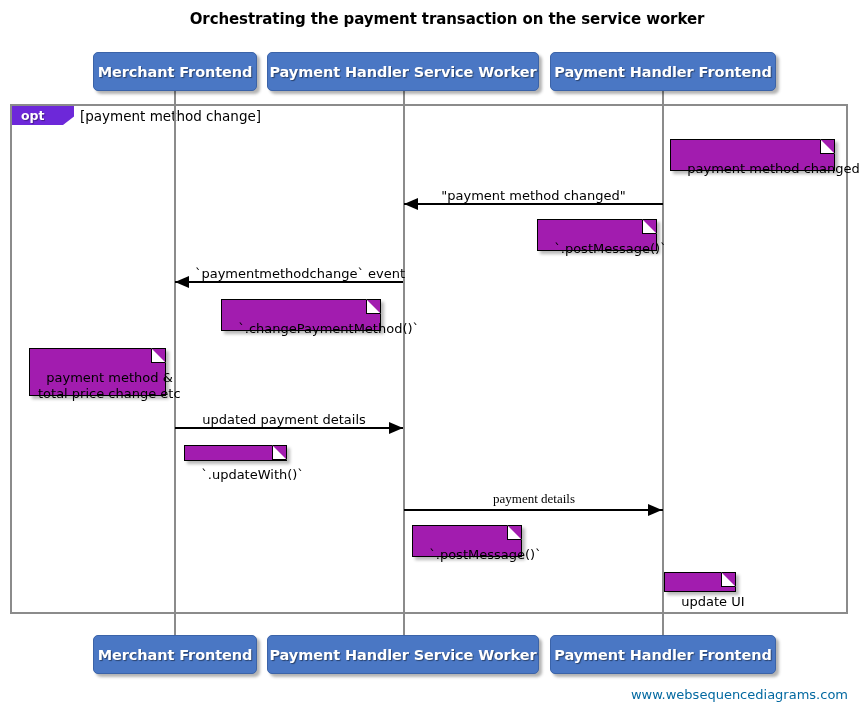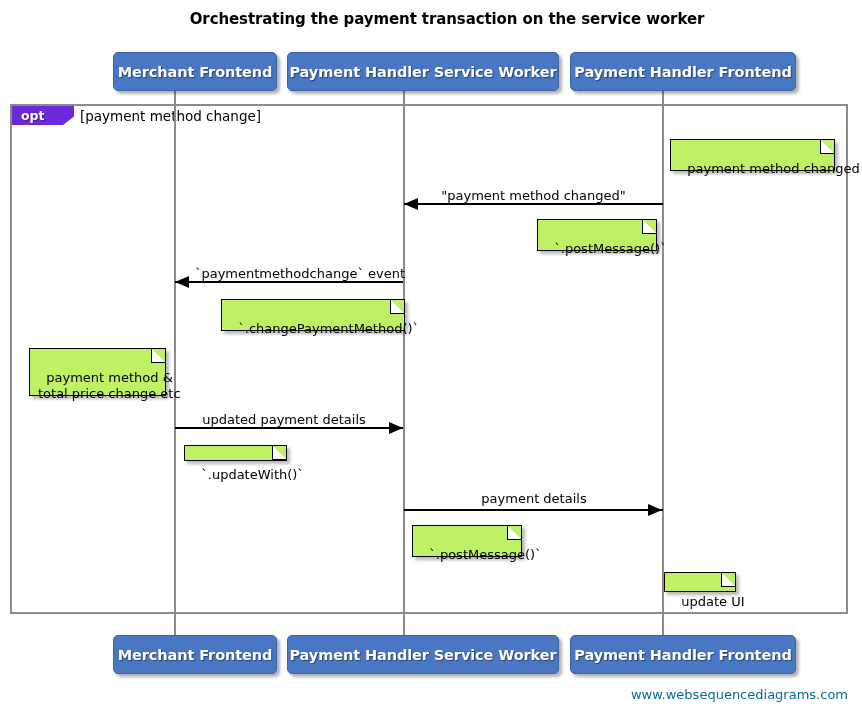--- a/index.html
+++ b/index.html
@@ -38,21 +38,20 @@
     color: #ffffff;
     font-size: 14.5px;
     font-weight: 700;
     display: flex;
     align-items: center;
     justify-content: center;
     text-shadow: 1px 1px 1px rgba(0,0,0,0.45);
     box-shadow: 3px 3px 3px rgba(0,0,0,0.30);
     white-space: nowrap;
     letter-spacing: -0.1px;
-    margin-left: 20px;
   }
 
   
   .lifeline {
     position: absolute;
     width: 2px;
     background: #8b8b8b;
   }
 
   
@@ -104,21 +103,21 @@
     border-top: 6px solid transparent;
     border-bottom: 6px solid transparent;
   }
   .arrow-head.right { border-left: 14px solid #000000; }
   .arrow-head.left  { border-right: 14px solid #000000; }
 
   
   .note {
     position: absolute;
     box-sizing: border-box;
-    background: #bef264;
+    background: #a21caf;
     border: 1px solid #000000;
     font-size: 13px;
     color: #000000;
     line-height: 16px;
     padding: 5px 9px 5px 8px;
     white-space: pre;
     box-shadow: 3px 3px 3px rgba(0,0,0,0.28);
     z-index: 5;
   }
   .note .fold-edge {
@@ -181,41 +180,41 @@
 
 <div class="note" style="left:537px; top:219px; width:120px; height:32px;">
   <span>`.postMessage()`</span>
   <span class="fold-edge"></span>
 </div>
 
 <div class="msg-label" style="left:175px; top:266px; width:250px;">`paymentmethodchange` event</div>
 <div class="msg-line" style="left:175px; top:281px; width:228px;"></div>
 <div class="arrow-head left" style="left:175px; top:276px;"></div>
 
-<div class="note" style="left:221px; top:299px; width:184px; height:32px;">
+<div class="note" style="left:221px; top:299px; width:160px; height:32px;">
   <span>`.changePaymentMethod()`</span>
   <span class="fold-edge"></span>
 </div>
 
 <div class="note" style="left:29px; top:348px; width:137px; height:48px;">
   <span>payment method &amp;
 total price change etc</span>
   <span class="fold-edge"></span>
 </div>
 
 <div class="msg-label" style="left:175px; top:412px; width:218px;">updated payment details</div>
 <div class="msg-line" style="left:175px; top:427px; width:228px;"></div>
 <div class="arrow-head right" style="left:389px; top:422px;"></div>
 
 <div class="note" style="left:184px; top:445px; width:103px; height:16px;">
   <span>`.updateWith()`</span>
   <span class="fold-edge"></span>
 </div>
 
-<div class="msg-label" style="left:404px; top:491px; width:260px;">payment details</div>
+<div class="msg-label" style="left:404px; top:491px; width:260px;font-family:Liberation Serif, serif;">payment details</div>
 <div class="msg-line" style="left:404px; top:509px; width:259px;"></div>
 <div class="arrow-head right" style="left:648px; top:504px;"></div>
 
 <div class="note" style="left:412px; top:525px; width:110px; height:32px;">
   <span>`.postMessage()`</span>
   <span class="fold-edge"></span>
 </div>
 
 <div class="note" style="left:664px; top:572px; width:72px; height:20px;">
   <span>update UI</span>

